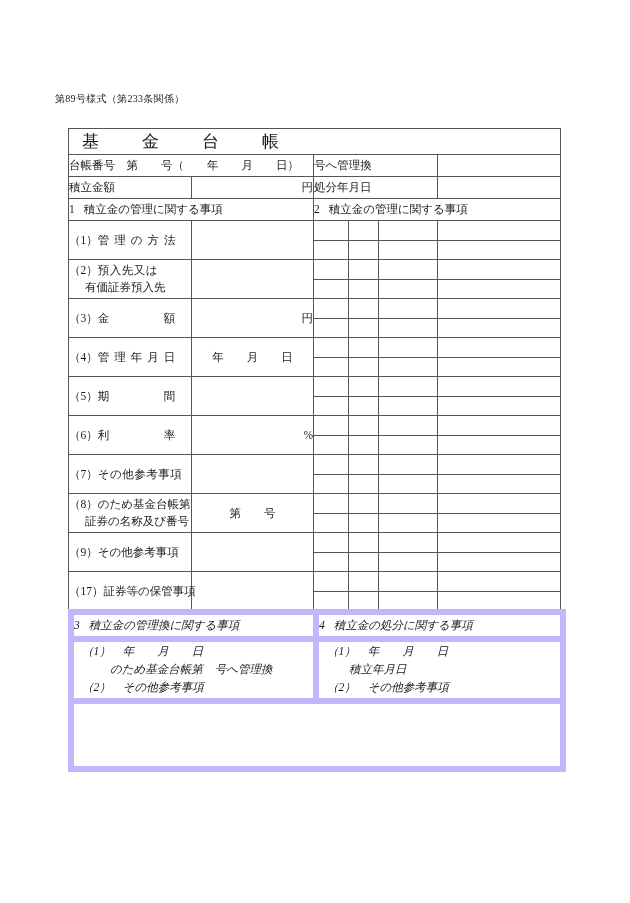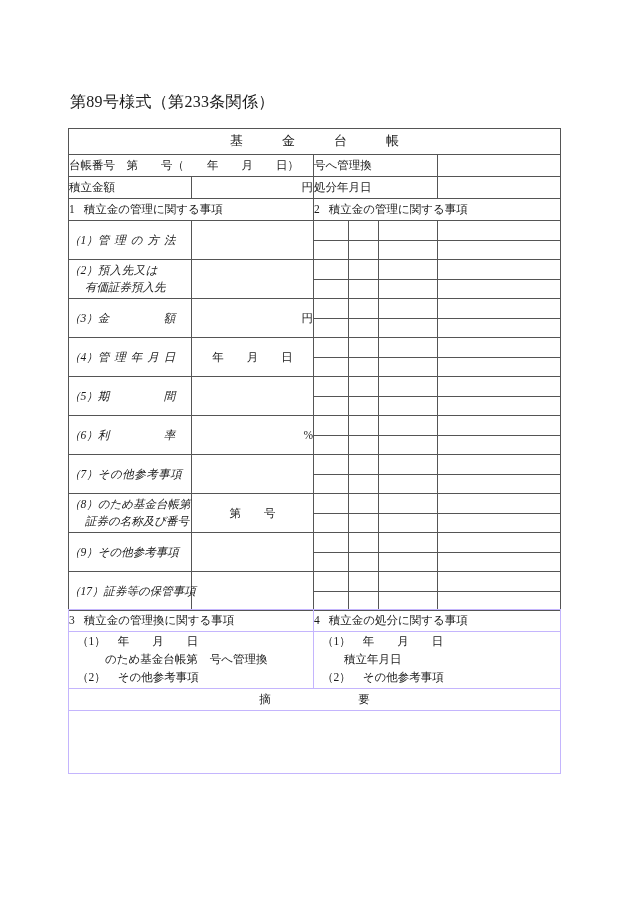--- a/index.html
+++ b/index.html
@@ -16,23 +16,23 @@
     -webkit-font-smoothing: antialiased;
   }
   .page {
     position: absolute;
     inset: 0;
   }
 
   
   .form-no {
     position: absolute;
-    left: 70px;
+    left: 55px;
     top: 92px;
-    font-size: 16px;
+    font-size: 10px;
     letter-spacing: 0.3px;
     white-space: nowrap;
   }
 
   
   table.grid {
     position: absolute;
     border-collapse: collapse;
     table-layout: fixed;
     font-size: 11.5px;
@@ -46,22 +46,22 @@
 
   
   #main-table {
     left: 68px;
     top: 128px;
     width: 492px;
   }
 
   .title-cell {
     height: 25px;
-    text-align: center;
-    font-size: 13px;
+    text-align: left;
+    font-size: 17px;
     letter-spacing: 0.5px;
   }
   .title-cell .t {
     letter-spacing: 13px;
     padding-left: 13px;
   }
 
   .hdr-row td { height: 21px; }
 
   .cell-pad {
@@ -72,21 +72,20 @@
     height: 21px;
     padding: 0 6px;
     white-space: nowrap;
   }
   .sec-head .num { padding-right: 9px; }
 
   .lbl {
     height: 37px;
     padding: 0 8px;
     white-space: nowrap;
-    font-style: italic;
   }
   .lbl .wide { letter-spacing: 5px; }
   .lbl .two-line {
     display: block;
     line-height: 1.45;
   }
   .lbl .two-line .ln2 {
     display: block;
     padding-left: 16px;
   }
@@ -101,21 +100,21 @@
 
   
   .blank { height: 18.5px; }
 
   
   #lower-table {
     left: 68px;
     top: 609px;
     width: 492px;
   }
-  #lower-table td { border: 1px solid #c4b5fd; }
+  #lower-table td { border: 6px solid #c4b5fd; font-style: italic; }
   .lw-head {
     height: 21px;
     padding: 0 6px;
     white-space: nowrap;
   }
   .lw-head .num { padding-right: 9px; }
   .lw-body {
     height: 56px;
     padding: 3px 6px 0 6px;
     vertical-align: top;
@@ -346,23 +345,20 @@
         <span class="line indent"><span>のため基金台帳第</span><span class="pnum">号へ管理換</span></span>
         <span class="line"><span>（2）</span><span class="pnum">その他参考事項</span></span>
       </td>
       <td class="lw-body">
         <span class="line"><span>（1）</span><span class="pnum">年　　月　　日</span></span>
         <span class="line indent2">積立年月日</span>
         <span class="line"><span>（2）</span><span class="pnum">その他参考事項</span></span>
       </td>
     </tr>
 
-    <tr>
-      <td class="summary-cell" colspan="2"><span class="s">摘　要</span></td>
-    </tr>
 
     <tr>
       <td class="notes-cell" colspan="2"></td>
     </tr>
   </tbody>
     </table>
 
 </div>
 
 </body></html>

